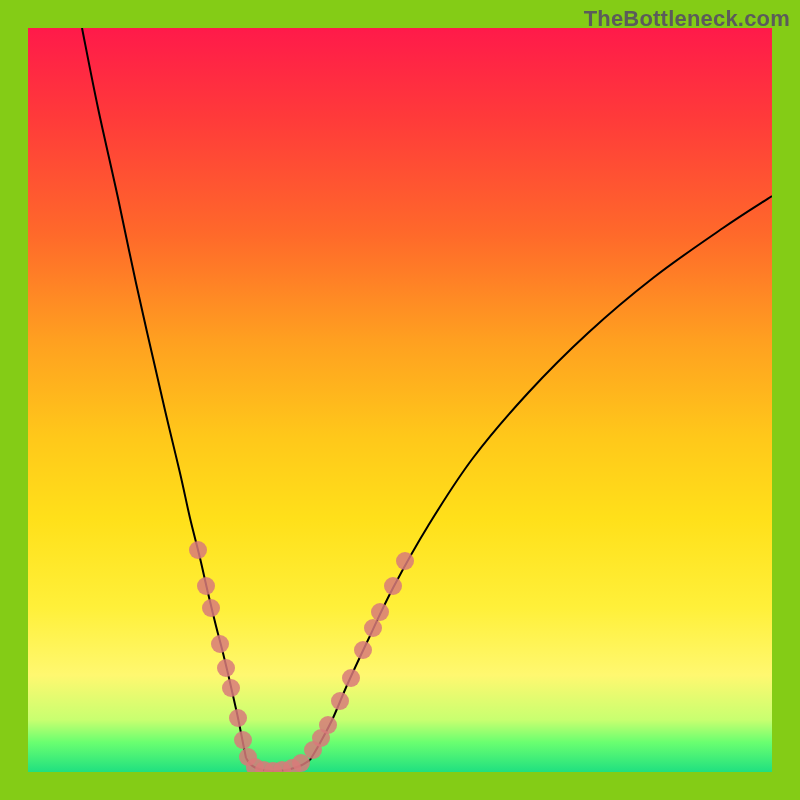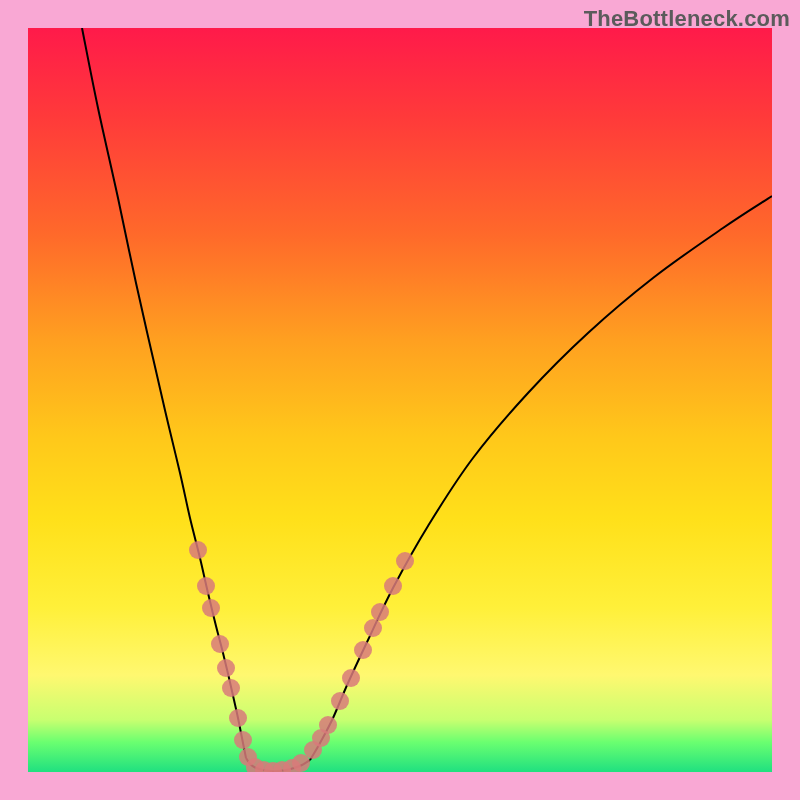--- a/index.html
+++ b/index.html
@@ -1,21 +1,21 @@
 <!DOCTYPE html>
 <html><head>
 <meta charset="utf-8">
 <style>
   * { margin: 0; padding: 0; box-sizing: border-box; }
   html, body { width: 800px; height: 800px; overflow: hidden; background: #000; }
   .frame {
     position: relative;
     width: 800px;
     height: 800px;
-    background: #f9a8d4;
+    background: #84cc16;
   }
   .plot-area {
     position: absolute;
     left: 28px;
     top: 28px;
     width: 744px;
     height: 744px;
     background: linear-gradient(to bottom,
       #ff1a4a 0%,
       #ff3a3a 12%,

